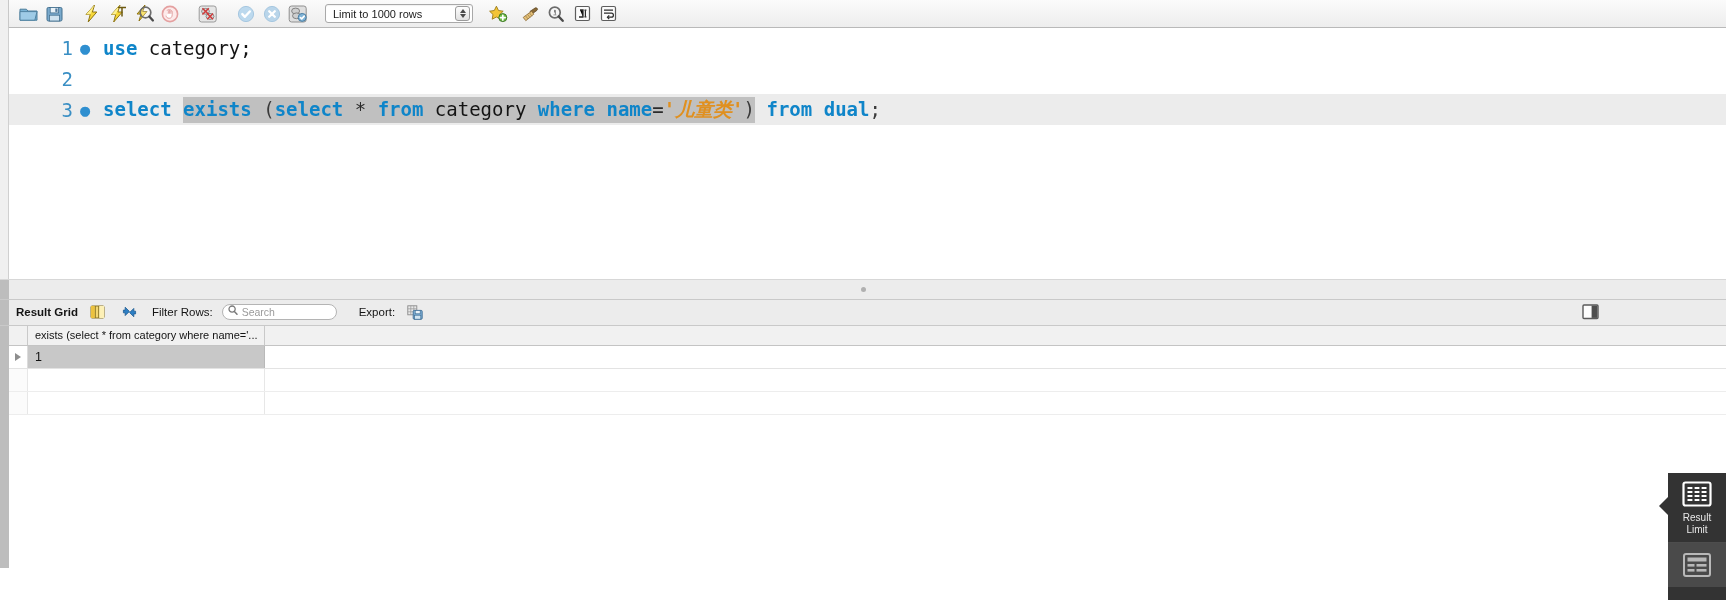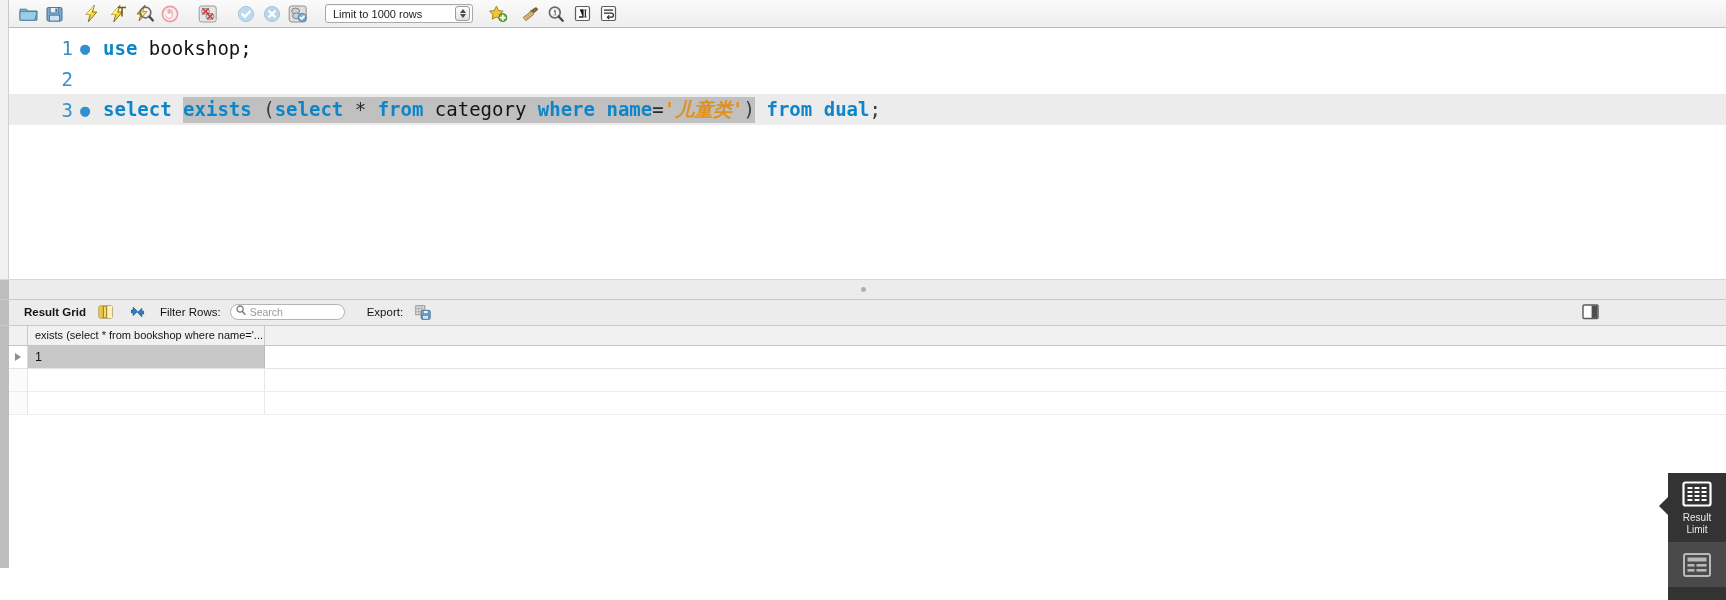--- a/index.html
+++ b/index.html
@@ -175,21 +175,21 @@
   }
   .sp-rail { position:absolute; left:0; top:0; width:9px; height:100%; background:#bdbdbd; }
 
   
   .result-toolbar {
     height: 26px; min-height: 26px;
     background: #ececec;
     border-bottom: 1px solid #c9c9c9;
     display: flex; align-items: center;
     position: relative;
-    padding-left: 11px;
+    padding-left: 3px;
   }
   .rt-rail { position:absolute; left:0; top:0; width:9px; height:100%; background:#bdbdbd; }
   .rt-label {
     font-size: 11.5px; font-weight: bold; color: #141414;
     margin-left: 13px;
   }
   .rt-icon { width: 24px; height: 20px; display:flex;align-items:center;justify-content:center;margin-left:8px; }
   .rt-filter-label { font-size: 11.5px; color: #141414; margin-left: 10px; }
   .search-box {
     margin-left: 9px;
@@ -462,21 +462,21 @@
     </div>
   </div>
 
   <div class="editor-wrap">
     <div class="gutter-rail"></div>
     <div class="code-area">
 
       <div class="code-line">
         <span class="ln">1</span>
         <span class="dot">●</span>
-        <span class="codetext"><span class="kw">use</span><span class="plain"> bookshop;</span></span>
+        <span class="codetext"><span class="kw">use</span><span class="plain"> category;</span></span>
       </div>
 
       <div class="code-line">
         <span class="ln">2</span>
         <span class="dot"></span>
         <span class="codetext"></span>
       </div>
 
       <div class="code-line line3">
         <span class="ln">3</span>
@@ -541,21 +541,21 @@
       </svg>
     </span>
   </div>
 
   <div class="grid-wrap">
     <div class="gw-rail"></div>
     <div class="grid">
 
       <div class="grid-header">
         <div class="gh-corner"></div>
-        <div class="gh-cell">exists (select * from bookshop where name='...</div>
+        <div class="gh-cell">exists (select * from category where name='...</div>
         <div class="gh-rest"></div>
       </div>
 
       <div class="grid-row">
         <div class="gr-marker">
           <span class="tri"></span>
         </div>
         <div class="gr-cell">1</div>
         <div class="gr-rest"></div>
       </div>

